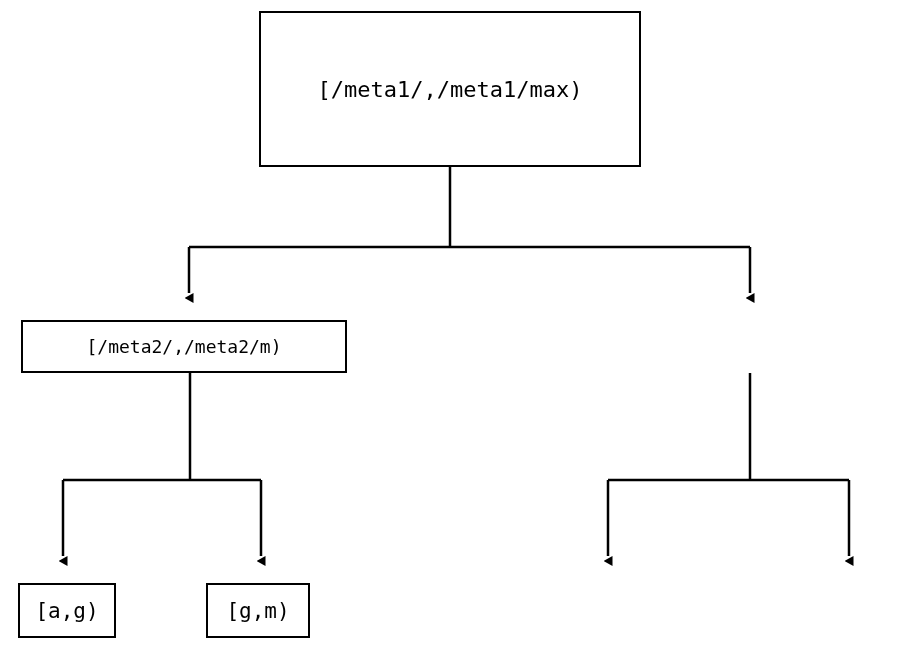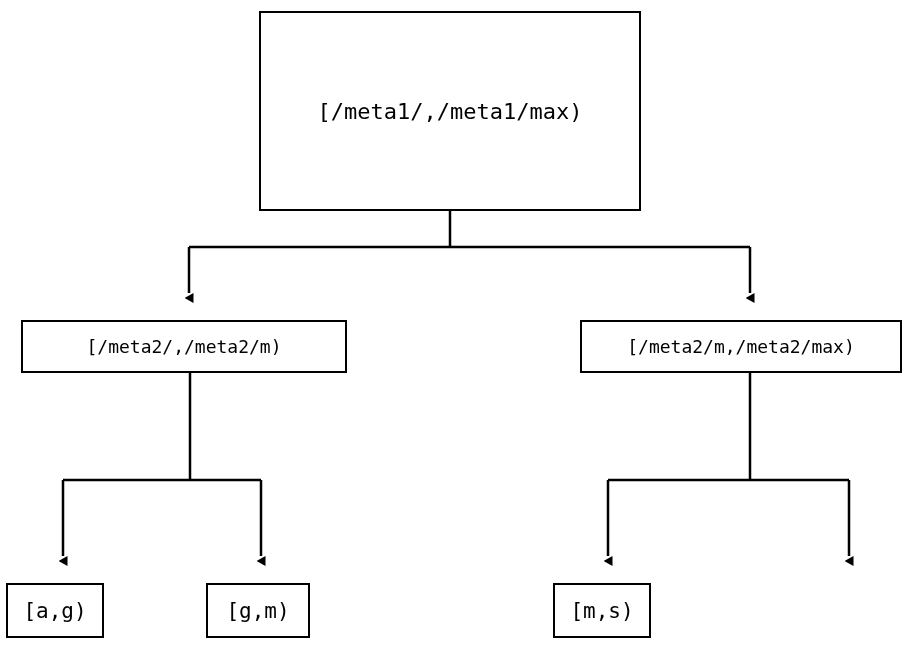--- a/index.html
+++ b/index.html
@@ -40,21 +40,21 @@
   .node-label {
     font-family: "DejaVu Sans Mono", monospace;
     color: #000000;
     letter-spacing: 0px;
     white-space: pre;
   }
   #node-root {
     left: 259px;
     top: 11px;
     width: 382px;
-    height: 200px;
+    height: 156px;
   }
   #node-root .node-label { font-size: 22px; }
   #node-mid-left {
     left: 21px;
     top: 320px;
     width: 326px;
     height: 53px;
   }
   #node-mid-right {
     left: 580px;
@@ -62,21 +62,21 @@
     width: 322px;
     height: 53px;
   }
   #node-mid-left .node-label,
   #node-mid-right .node-label { font-size: 18px; }
   .leaf-box {
     top: 583px;
     height: 55px;
   }
   .leaf-box .node-label { font-size: 21px; }
-  #node-leaf-0 { left: 6px;   width: 98px;  }
+  #node-leaf-0 { left: 18px;   width: 98px;  }
   #node-leaf-1 { left: 206px; width: 104px;  }
   #node-leaf-2 { left: 553px; width: 98px;  }
   #node-leaf-3 { left: 779px; width: 125px; }
 </style>
 </head>
 <body>
 
 <div id="diagram-root">
 
   <svg id="edge-layer" viewBox="0 0 912 652" width="912" height="652" xmlns="http://www.w3.org/2000/svg">
@@ -109,30 +109,24 @@
   </svg>
 
   <div class="node-box" id="node-root">
     <span class="node-label">[/meta1/,/meta1/max)</span>
   </div>
 
   <div class="node-box" id="node-mid-left">
     <span class="node-label">[/meta2/,/meta2/m)</span>
   </div>
 
-  <div class="node-box" id="node-mid-right">
-    <span class="node-label">[/meta2/m,/meta2/max)</span>
-  </div>
 
   <div class="node-box leaf-box" id="node-leaf-0">
     <span class="node-label">[a,g)</span>
   </div>
 
   <div class="node-box leaf-box" id="node-leaf-1">
     <span class="node-label">[g,m)</span>
   </div>
 
-  <div class="node-box leaf-box" id="node-leaf-2">
-    <span class="node-label">[m,s)</span>
-  </div>
 
 
 </div>
 
 </body></html>

